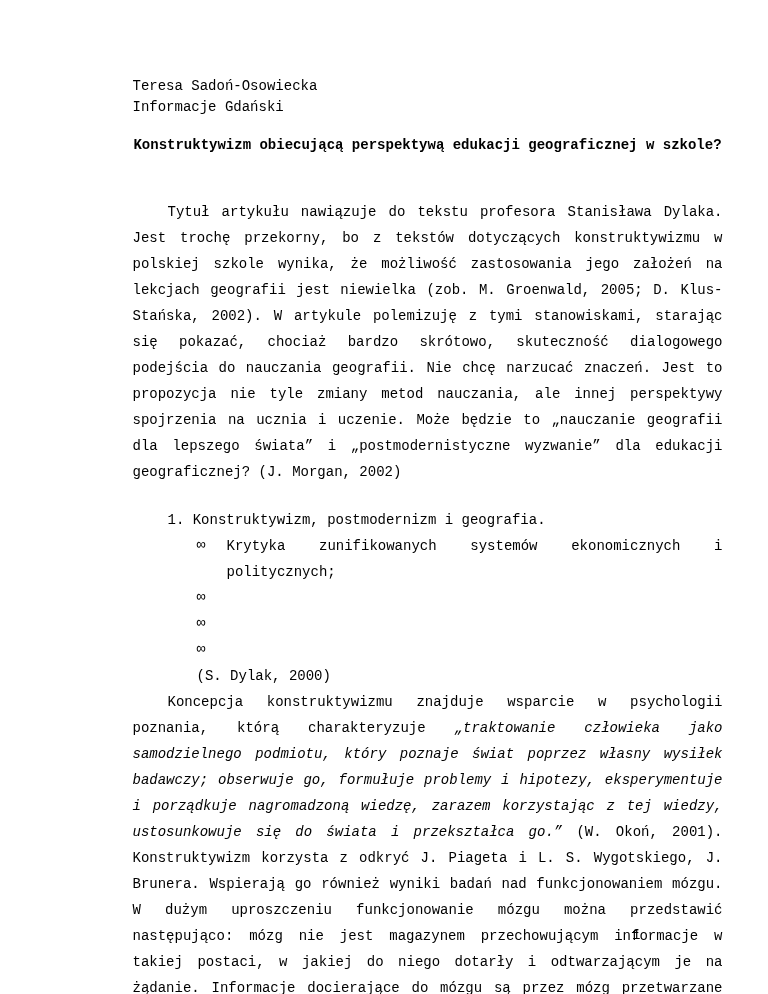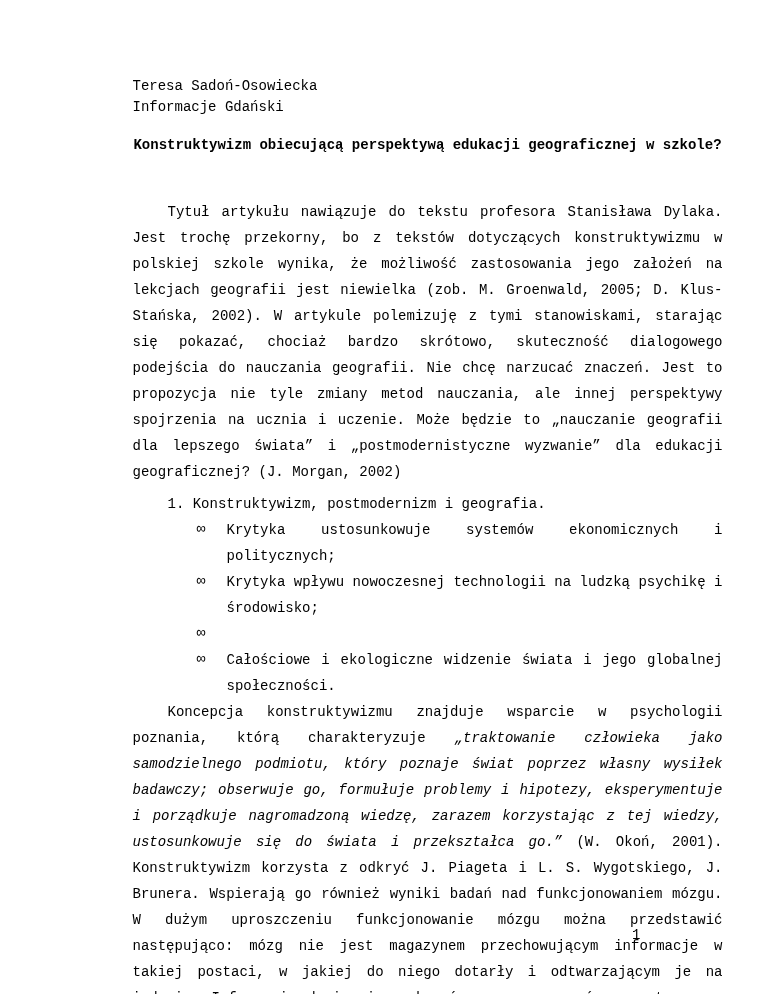--- a/index.html
+++ b/index.html
@@ -37,21 +37,21 @@
   }
 
   .para {
     margin: 0;
     line-height: 26px;
     text-align: justify;
     text-indent: 35px;
   }
   .para-intro { margin-top: 41px; }
   .section-heading {
-    margin-top: 6px;
+    margin-top: 22px;
     text-align: left;
   }
 
   .bullet-list { margin: 0; }
   .bullet-row {
     display: flex;
     line-height: 26px;
   }
   .bullet-marker {
     flex: 0 0 30px;
@@ -92,34 +92,33 @@
     <h1 class="title">Konstruktywizm obiecującą perspektywą edukacji geograficznej w szkole?</h1>
 
     <p class="para para-intro">Tytuł artykułu nawiązuje do tekstu profesora Stanisława Dylaka. Jest trochę przekorny, bo z tekstów dotyczących konstruktywizmu w polskiej szkole wynika, że możliwość zastosowania jego założeń na lekcjach geografii jest niewielka (zob. M. Groenwald, 2005; D. Klus-Stańska, 2002). W artykule polemizuję z tymi stanowiskami, starając się pokazać, chociaż bardzo skrótowo, skuteczność dialogowego podejścia do nauczania geografii. Nie chcę narzucać znaczeń. Jest to propozycja nie tyle zmiany metod nauczania, ale innej perspektywy spojrzenia na ucznia i uczenie. Może będzie to „nauczanie geografii dla lepszego świata” i „postmodernistyczne wyzwanie” dla edukacji geograficznej? (J. Morgan, 2002)</p>
 
     <p class="para section-heading">1. Konstruktywizm, postmodernizm i geografia.</p>
 
 
     <div class="bullet-list">
       <div class="bullet-row">
         <span class="bullet-marker">∞</span>
-        <span class="bullet-text">Krytyka ustosunkowuje systemów ekonomicznych i politycznych;</span>
-      </div>
-      <div class="bullet-row">
-        <span class="bullet-marker">∞</span>
-        <span class="bullet-text">Krytyka wpływu nowoczesnej technologii na ludzką psychikę i środowisko;</span>
+        <span class="bullet-text">Krytyka zunifikowanych systemów ekonomicznych i politycznych;</span>
       </div>
       <div class="bullet-row">
         <span class="bullet-marker">∞</span>
       </div>
       <div class="bullet-row">
         <span class="bullet-marker">∞</span>
-        <span class="bullet-text">Całościowe i ekologiczne widzenie świata i jego globalnej społeczności.</span>
+      </div>
+      <div class="bullet-row">
+        <span class="bullet-marker">∞</span>
       </div>
     </div>
 
+    <div class="citation">(S. Dylak, 2000)</div>
 
     <p class="para"><span>Koncepcja konstruktywizmu znajduje wsparcie w psychologii poznania, którą charakteryzuje </span><span class="italic">„traktowanie człowieka jako samodzielnego podmiotu, który poznaje świat poprzez własny wysiłek badawczy; obserwuje go, formułuje problemy i hipotezy, eksperymentuje i porządkuje nagromadzoną wiedzę, zarazem korzystając z tej wiedzy, ustosunkowuje się do świata i przekształca go.”</span><span> (W. Okoń, 2001).  Konstruktywizm korzysta z odkryć J. Piageta i L. S. Wygotskiego, J. Brunera. Wspierają go również wyniki badań nad funkcjonowaniem mózgu. W dużym uproszczeniu funkcjonowanie mózgu można przedstawić następująco: mózg nie jest magazynem przechowującym informacje w takiej postaci, w jakiej do niego dotarły i odtwarzającym je na żądanie. Informacje docierające do mózgu są przez mózg przetwarzane tak, by mogły być wbudowane w istniejącą sieć powiązań, jednocześnie</span></p>
 
   </div>
 
   <div class="page-number">1</div>
 </div>
 
 </body></html>

